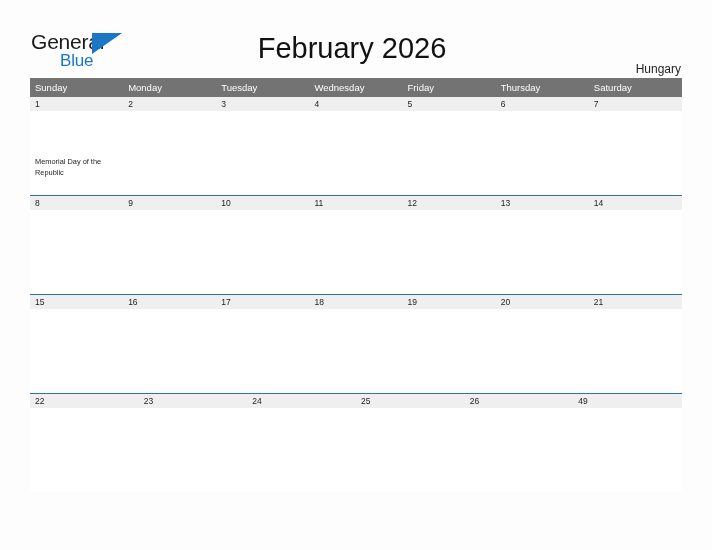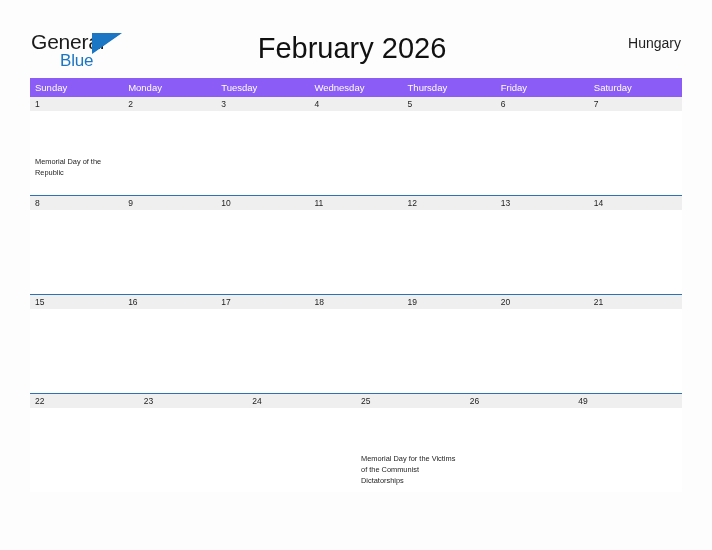--- a/index.html
+++ b/index.html
@@ -74,38 +74,38 @@
     text-align: center;
     font-size: 29px;
     font-weight: 400;
     color: #111111;
     letter-spacing: 0px;
   }
 
   .country {
     position: absolute;
     right: 31px;
-    top: 35px;
-    font-size: 14px;
+    top: 62px;
+    font-size: 12px;
     color: #1f1f1f;
     text-align: right;
   }
 
   
   .calendar {
     position: absolute;
     left: 30px;
     top: 78px;
     width: 652px;
   }
 
   .weekdays {
     display: flex;
     width: 100%;
-    background: #8b5cf6;
+    background: #737373;
     height: 19px;
   }
   .weekday {
     flex: 1 1 0;
     color: #ffffff;
     font-size: 9.5px;
     line-height: 19px;
     padding-left: 5px;
     box-sizing: border-box;
     white-space: nowrap;
@@ -177,22 +177,22 @@
 
   </div>
 
   <div class="calendar">
 
     <div class="weekdays">
       <div class="weekday">Sunday</div>
       <div class="weekday">Monday</div>
       <div class="weekday">Tuesday</div>
       <div class="weekday">Wednesday</div>
+      <div class="weekday">Friday</div>
       <div class="weekday">Thursday</div>
-      <div class="weekday">Friday</div>
       <div class="weekday">Saturday</div>
     </div>
 
     <div id="weeks-container">
         <div class="week first">
           <div class="day">
             <div class="day-number">1</div>
             <div class="events">
               <div class="event">Memorial Day of the Republic</div>
             </div>
@@ -290,23 +290,20 @@
           <div class="day">
             <div class="day-number">23</div>
             <div class="events"></div>
           </div>
           <div class="day">
             <div class="day-number">24</div>
             <div class="events"></div>
           </div>
           <div class="day">
             <div class="day-number">25</div>
-            <div class="events">
-              <div class="event">Memorial Day for the Victims of the Communist Dictatorships</div>
-            </div>
           </div>
           <div class="day">
             <div class="day-number">26</div>
             <div class="events"></div>
           </div>
           <div class="day">
             <div class="day-number">49</div>
             <div class="events"></div>
           </div>
         </div>

